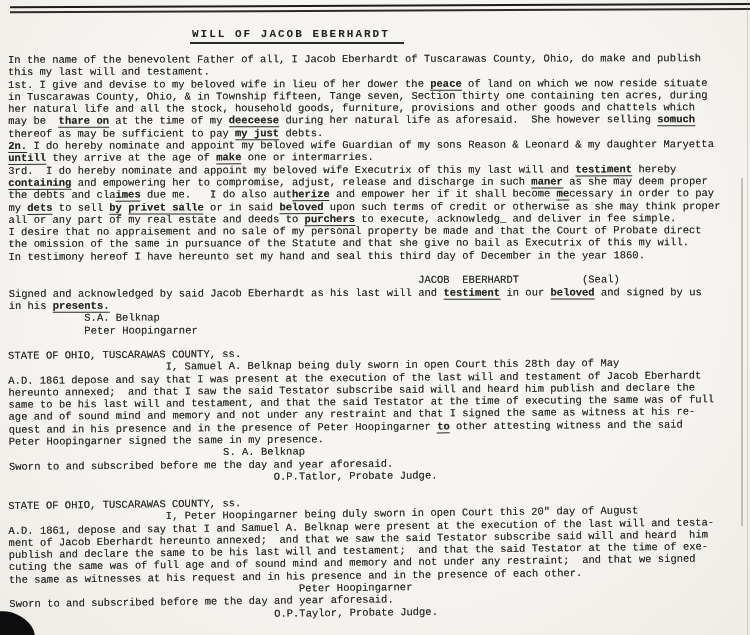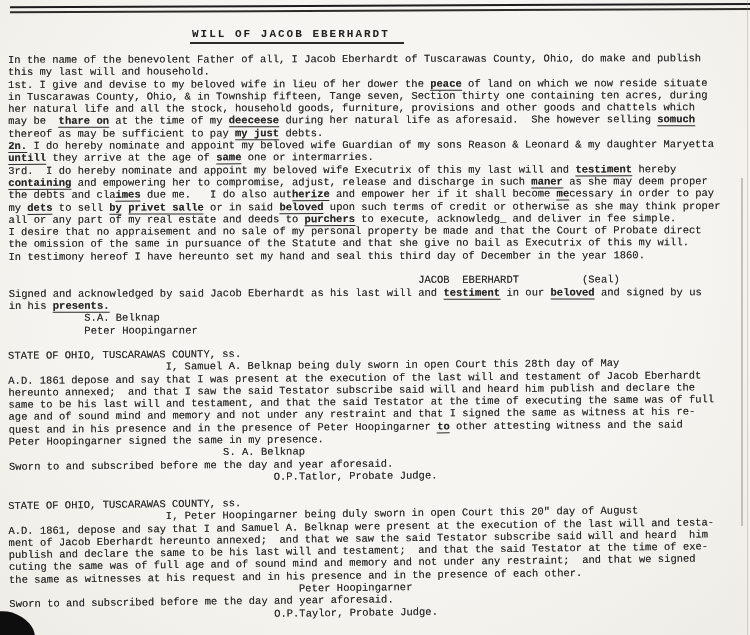--- a/index.html
+++ b/index.html
@@ -47,28 +47,28 @@
 <div class="page">
   <div class="rule rule-1"></div>
   <div class="rule rule-2"></div>
 
   <div class="content">
     <div class="title-row">
       <span class="title">WILL  OF  JACOB  EBERHARDT</span>
     </div>
     <div class="block block-will">
         <div class="line"><span>In the name of the benevolent Father of all, I Jacob Eberhardt of Tuscarawas County, Ohio, do make and publish</span></div>
-        <div class="line"><span>this my last will and household.</span></div>
+        <div class="line"><span>this my last will and testament.</span></div>
         <div class="line"><span>1st. I give and devise to my beloved wife in lieu of her dower the </span><span class="u">peace</span><span> of land on which we now reside situate</span></div>
         <div class="line"><span>in Tuscarawas County, Ohio, &amp; in Township fifteen, Tange seven, Section thirty one containing ten acres, during</span></div>
         <div class="line"><span>her natural life and all the stock, household goods, furniture, provisions and other goods and chattels which</span></div>
         <div class="line"><span>may be  </span><span class="u">thare on</span><span> at the time of my </span><span class="u">deeceese</span><span> during her natural life as aforesaid.  She however selling </span><span class="u">somuch</span></div>
         <div class="line"><span>thereof as may be sufficient to pay </span><span class="u">my just</span><span> debts.</span></div>
         <div class="line"><span class="u">2n.</span><span> I do hereby nominate and appoint my beloved wife Guardian of my sons Reason &amp; Leonard &amp; my daughter Maryetta</span></div>
-        <div class="line"><span class="u">untill</span><span> they arrive at the age of </span><span class="u">same</span><span> one or intermarries.</span></div>
+        <div class="line"><span class="u">untill</span><span> they arrive at the age of </span><span class="u">make</span><span> one or intermarries.</span></div>
         <div class="line"><span>3rd.  I do hereby nominate and appoint my beloved wife Executrix of this my last will and </span><span class="u">testiment</span><span> hereby</span></div>
         <div class="line"><span class="u">containing</span><span> and empowering her to compromise, adjust, release and discharge in such </span><span class="u">maner</span><span> as she may deem proper</span></div>
         <div class="line"><span>the debts and cla</span><span class="u">imes</span><span> due me.   I do also aut</span><span class="u">herize</span><span> and empower her if it shall become </span><span class="u">me</span><span>cessary in order to pay</span></div>
         <div class="line"><span>my </span><span class="u">dets</span><span> to sell </span><span class="u">by</span><span> </span><span class="u">privet salle</span><span> or in said </span><span class="u">beloved</span><span> upon such terms of credit or otherwise as she may think proper</span></div>
         <div class="line"><span>all or any part of my real estate and deeds to </span><span class="u">purchers</span><span> to execute, acknowledg_ and deliver in fee simple.</span></div>
         <div class="line"><span>I desire that no appraisement and no sale of my personal property be made and that the Court of Probate direct</span></div>
         <div class="line"><span>the omission of the same in pursuance of the Statute and that she give no bail as Executrix of this my will.</span></div>
         <div class="line"><span>In testimony hereof I have hereunto set my hand and seal this third day of December in the year 1860.</span></div>
         <div class="line">&nbsp;</div>
         <div class="line"><span>                                                                 JACOB  EBERHARDT          (Seal)</span></div>

